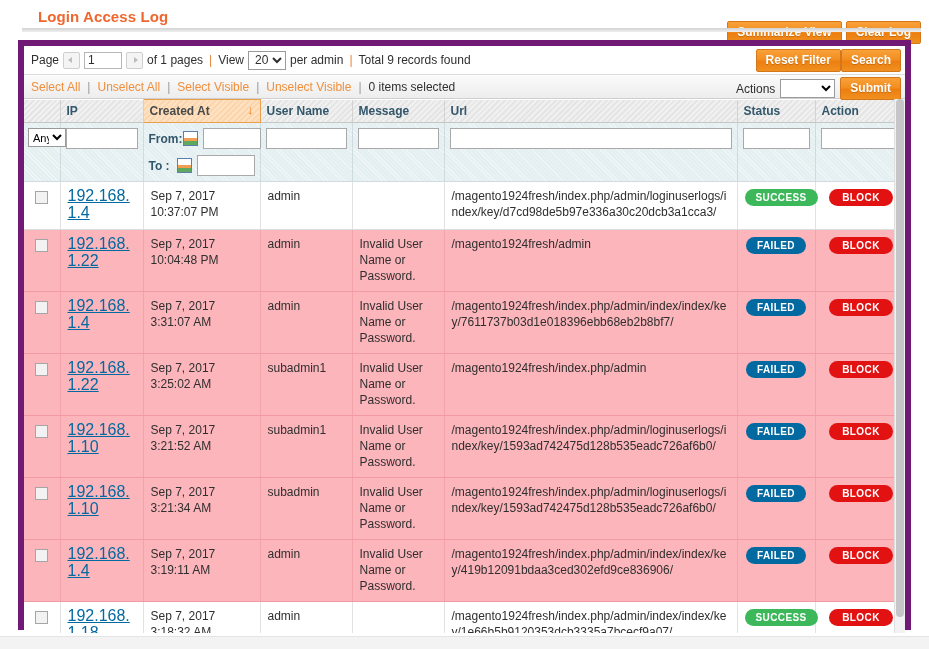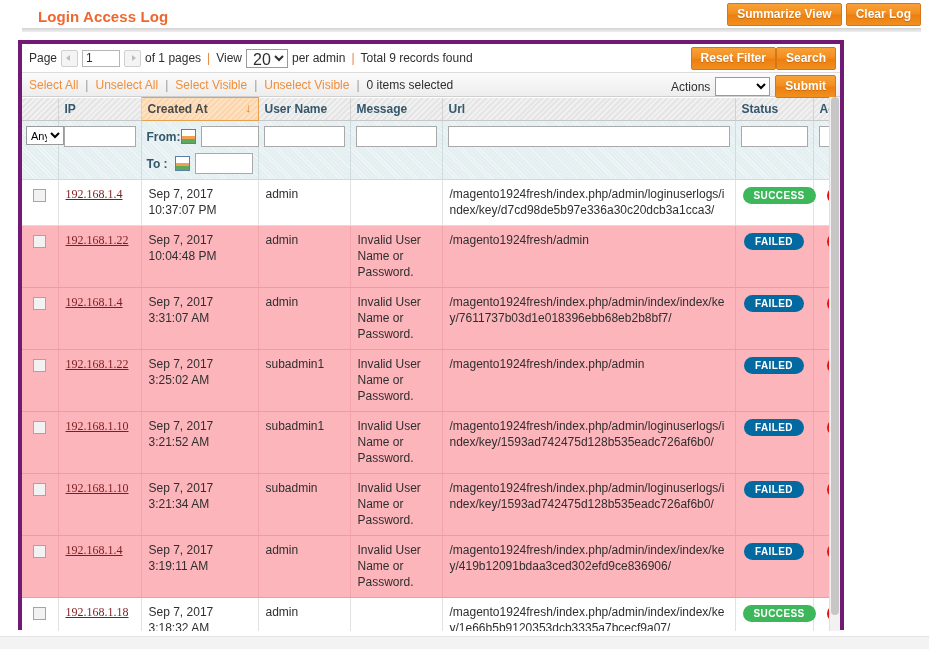--- a/index.html
+++ b/index.html
@@ -29,21 +29,21 @@
     left: 38px;
     top: 8px;
     font-size: 15px;
     font-weight: bold;
     color: #ef672f;
     letter-spacing: .1px;
   }
   .head-buttons {
     position: absolute;
     right: 8px;
-    top: 3px;
+    top: 21px;
     display: flex;
     gap: 4px;
   }
   .btn-orange {
     background: linear-gradient(to bottom, #f9a13a 0%, #f28e20 45%, #ed7f10 55%, #f09020 100%);
     border: 1px solid #d4771a;
     border-radius: 2px;
     color: #ffffff;
     font-size: 12px;
     font-weight: bold;
@@ -60,23 +60,23 @@
     bottom: 1px;
     height: 4px;
     background: linear-gradient(to bottom, #d2d2d2, #efefef);
   }
 
   
   .grid-wrap {
     position: absolute;
     left: 18px;
     top: 40px;
-    width: 826px;
+    width: 893px;
     height: 590px;
-    border: 4px solid #701a75;
+    border: 6px solid #701a75;
     box-sizing: border-box;
     background: #ffffff;
   }
 
   
   .pager-bar {
     height: 28px;
     display: flex;
     align-items: center;
     padding: 0 4px 0 7px;
@@ -110,21 +110,21 @@
     border: 1px solid #b6b6b6;
     font-size: 12px;
     font-family: "Liberation Sans", sans-serif;
     padding: 0 3px;
     box-sizing: border-box;
     color: #2f2f2f;
   }
   .pg-select {
     height: 19px;
     border: 1px solid #9a9a9a;
-    font-size: 16px;
+    font-size: 12px;
     font-family: "Liberation Sans", sans-serif;
     background: #ffffff;
     margin: 0 4px;
     padding-left: 2px;
     color: #2f2f2f;
   }
   .pager-right {
     position: absolute;
     right: 4px;
     top: 3px;
@@ -289,25 +289,24 @@
   .row-chk {
     width: 13px; height: 13px;
     border: 1px solid #a5a5a5;
     background: #f2f2f2;
     display: inline-block;
     box-sizing: border-box;
     cursor: pointer;
     vertical-align: middle;
   }
   .ip-link {
-    color: #7f1d1d;
+    color: #0369a1;
     text-decoration: underline;
     cursor: pointer;
-    font-size: 12px;
-    font-family: Liberation Serif, serif;
+    font-size: 16px;
   }
   .url-cell { font-size: 12px; line-height: 16px; }
   .status-cell, .action-cell { text-align: center; padding-top: 7px !important; }
   .badge {
     display: inline-block;
     border-radius: 9px;
     color: #ffffff;
     font-size: 10px;
     font-weight: bold;
     letter-spacing: .4px;

